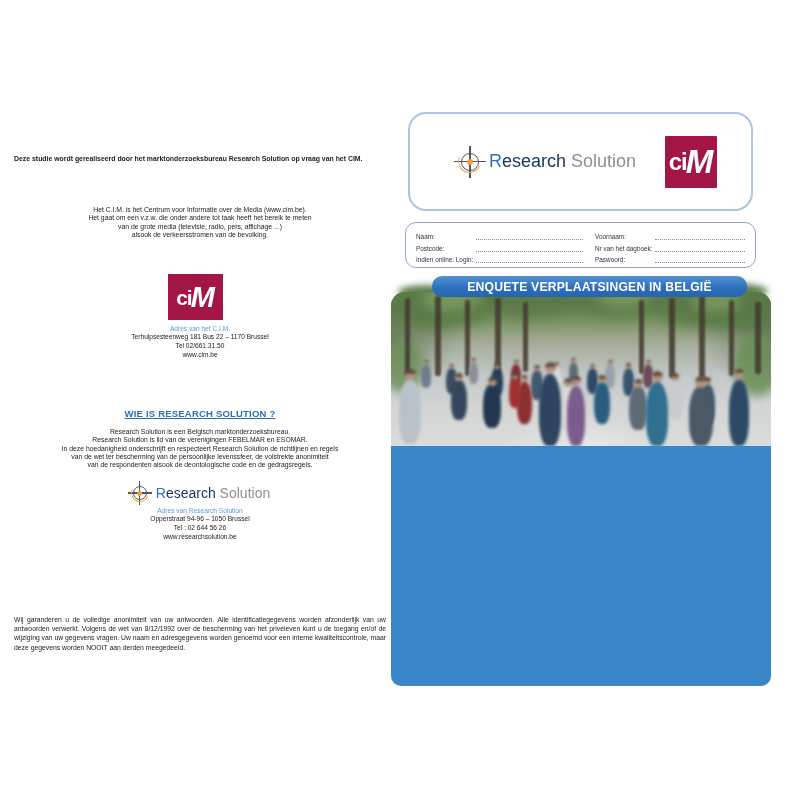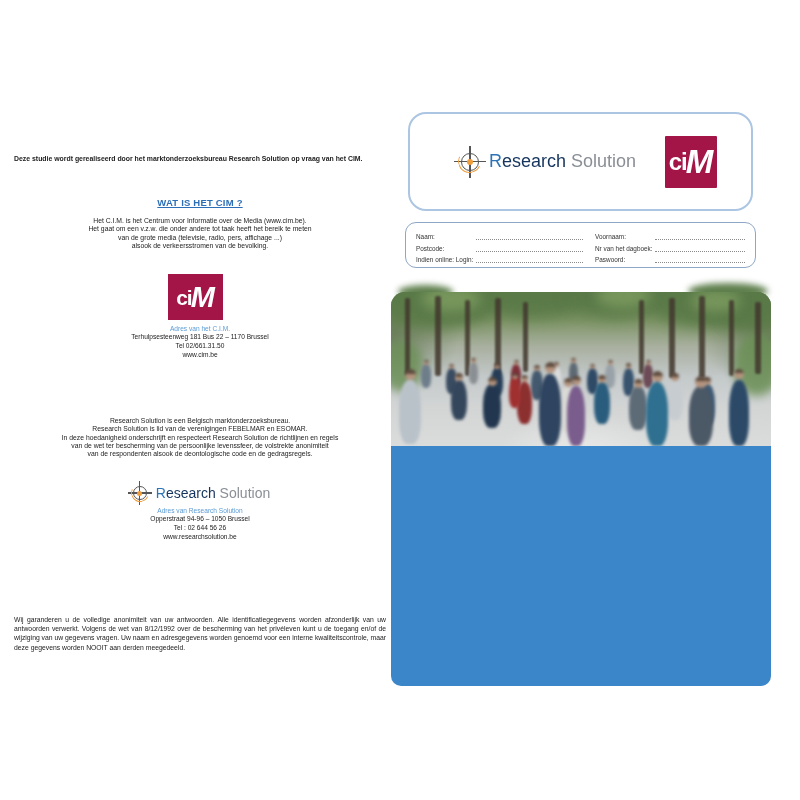--- a/index.html
+++ b/index.html
@@ -78,21 +78,20 @@
   .thanks-title { font-weight:bold; margin-bottom:0 !important; }
 </style>
 </head>
 <body>
 
 <div class="page">
 
   <div class="abs intro">Deze studie wordt gerealiseerd door het marktonderzoeksbureau Research Solution op vraag van het CIM.</div>
 
   <div class="abs lp-center" style="left:14px; top:197px; width:372px;">
-    <div class="sec-heading">WAT IS HET CIM ?</div>
     <div class="body-sm" style="margin-top:9px;">
       <div>Het C.I.M. is het Centrum voor Informatie over de Media (www.cim.be).</div>
       <div>Het gaat om een v.z.w. die onder andere tot taak heeft het bereik te meten</div>
       <div>van de grote media (televisie, radio, pers, affichage ...)</div>
       <div>alsook de verkeersstromen van de bevolking.</div>
     </div>
   </div>
 
   <div class="abs cim-logo" style="left:168px; top:274px; width:55px; height:46px; font-size:21px;">
     <span class="ci">ci</span>
@@ -100,20 +99,21 @@
   </div>
 
   <div class="abs lp-center" style="left:14px; top:325px; width:372px;">
     <div class="addr-title">Adres van het C.I.M.</div>
     <div class="addr-line">Terhulpsesteenweg 181 Bus 22 – 1170 Brussel</div>
     <div class="addr-line">Tel  02/661.31.50</div>
     <div class="addr-line">www.cim.be</div>
   </div>
 
   <div class="abs lp-center" style="left:14px; top:408px; width:372px;">
+    <div class="sec-heading">WIE IS RESEARCH SOLUTION ?</div>
     <div class="body-sm" style="margin-top:9px;">
       <div>Research Solution is een Belgisch marktonderzoeksbureau.</div>
       <div>Research Solution is lid van de verenigingen  FEBELMAR en ESOMAR.</div>
       <div>In deze hoedanigheid onderschrijft en respecteert Research Solution de richtlijnen en regels</div>
       <div>van de wet ter bescherming van de persoonlijke levenssfeer, de volstrekte anonimiteit</div>
       <div>van de respondenten alsook de deontologische code en de gedragsregels.</div>
     </div>
   </div>
 
   <div class="abs rs-logo" style="left:14px; top:483px; width:372px; font-size:14px;">
@@ -178,20 +178,23 @@
     </div>
     <div class="frow">
       <span class="flabel">Paswoord:</span>
       <span class="fleader"></span>
     </div>
   </div>
 
   <div class="abs canopy-bump" style="left:398px; top:285px; width:55px; height:14px;"></div>
   <div class="abs canopy-bump" style="left:688px; top:283px; width:80px; height:16px;"></div>
 
+  <div class="abs banner">
+    <span>ENQUETE VERPLAATSINGEN IN BELGIË</span>
+  </div>
 
   <div class="abs photo" id="photo">
       <div class="blob" style="left: -12px; top: -20px; width: 120px; height: 56px; background: rgb(90, 122, 72); filter: blur(7px); opacity: 0.95;"></div>
       <div class="blob" style="left: 85px; top: -24px; width: 115px; height: 50px; background: rgb(90, 122, 72); filter: blur(7px); opacity: 0.95;"></div>
       <div class="blob" style="left: 175px; top: -20px; width: 100px; height: 46px; background: rgb(90, 122, 72); filter: blur(7px); opacity: 0.95;"></div>
       <div class="blob" style="left: 255px; top: -26px; width: 130px; height: 62px; background: rgb(90, 122, 72); filter: blur(7px); opacity: 0.95;"></div>
       <div class="blob" style="left: 325px; top: -14px; width: 75px; height: 52px; background: rgb(90, 122, 72); filter: blur(7px); opacity: 0.95;"></div>
       <div class="blob" style="left: 30px; top: -6px; width: 60px; height: 26px; background: rgb(138, 169, 106); filter: blur(6px); opacity: 0.6;"></div>
       <div class="blob" style="left: 205px; top: -8px; width: 55px; height: 24px; background: rgb(138, 169, 106); filter: blur(6px); opacity: 0.6;"></div>
       <div class="blob" style="left: 300px; top: -2px; width: 50px; height: 22px; background: rgb(138, 169, 106); filter: blur(6px); opacity: 0.6;"></div>

